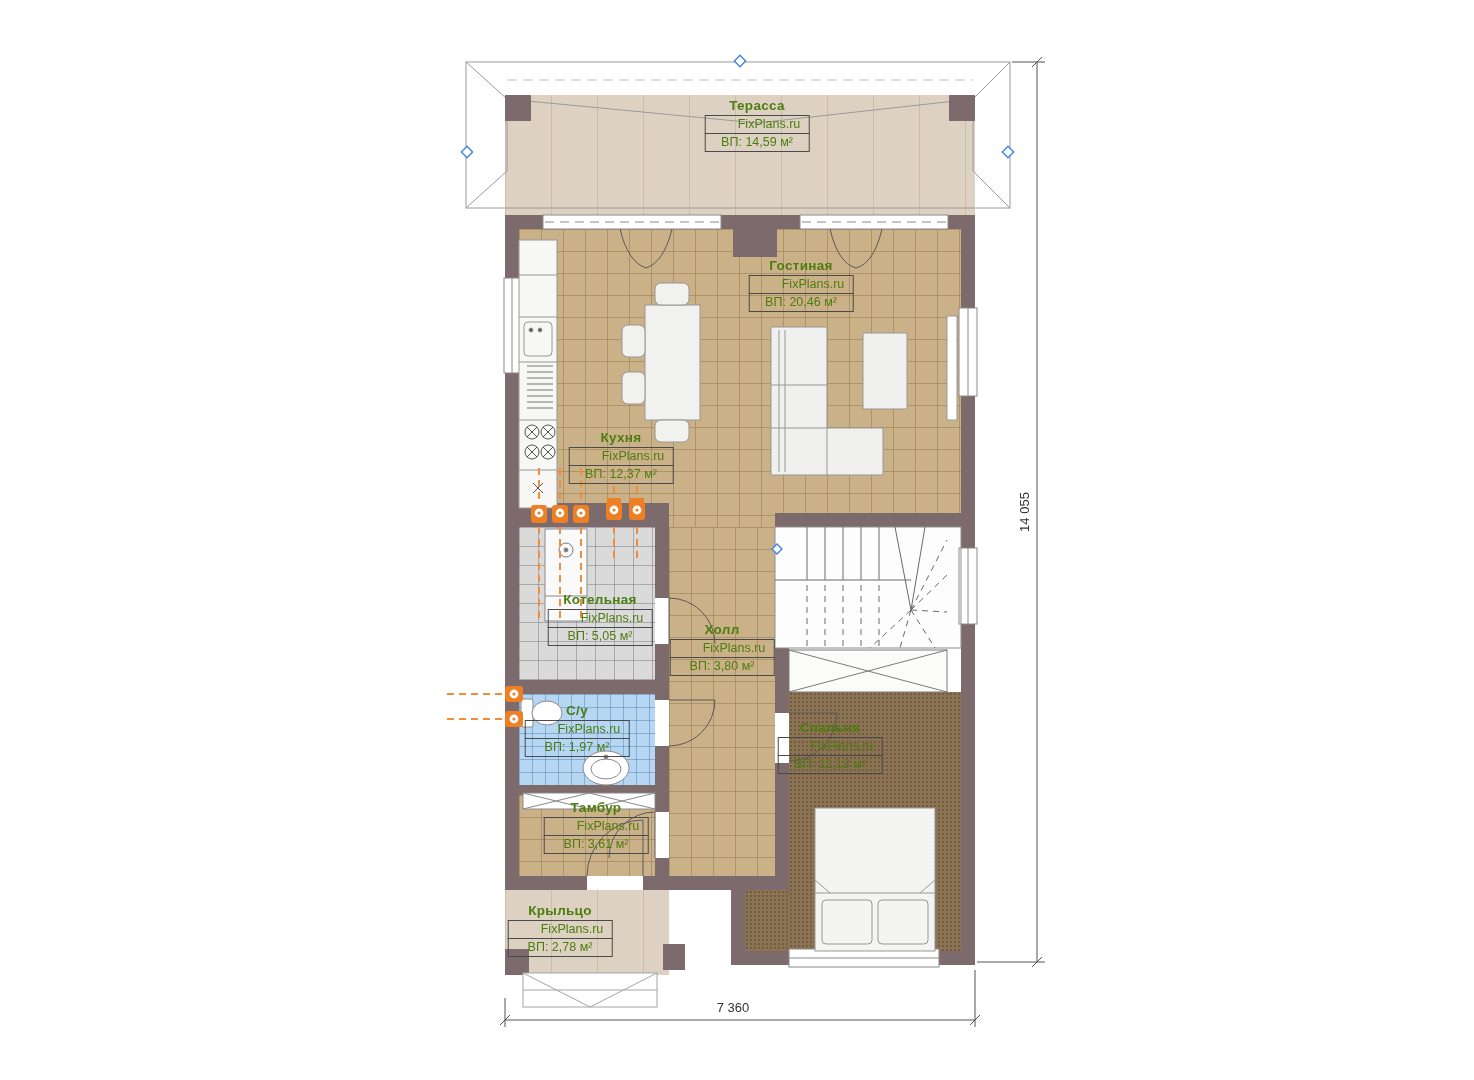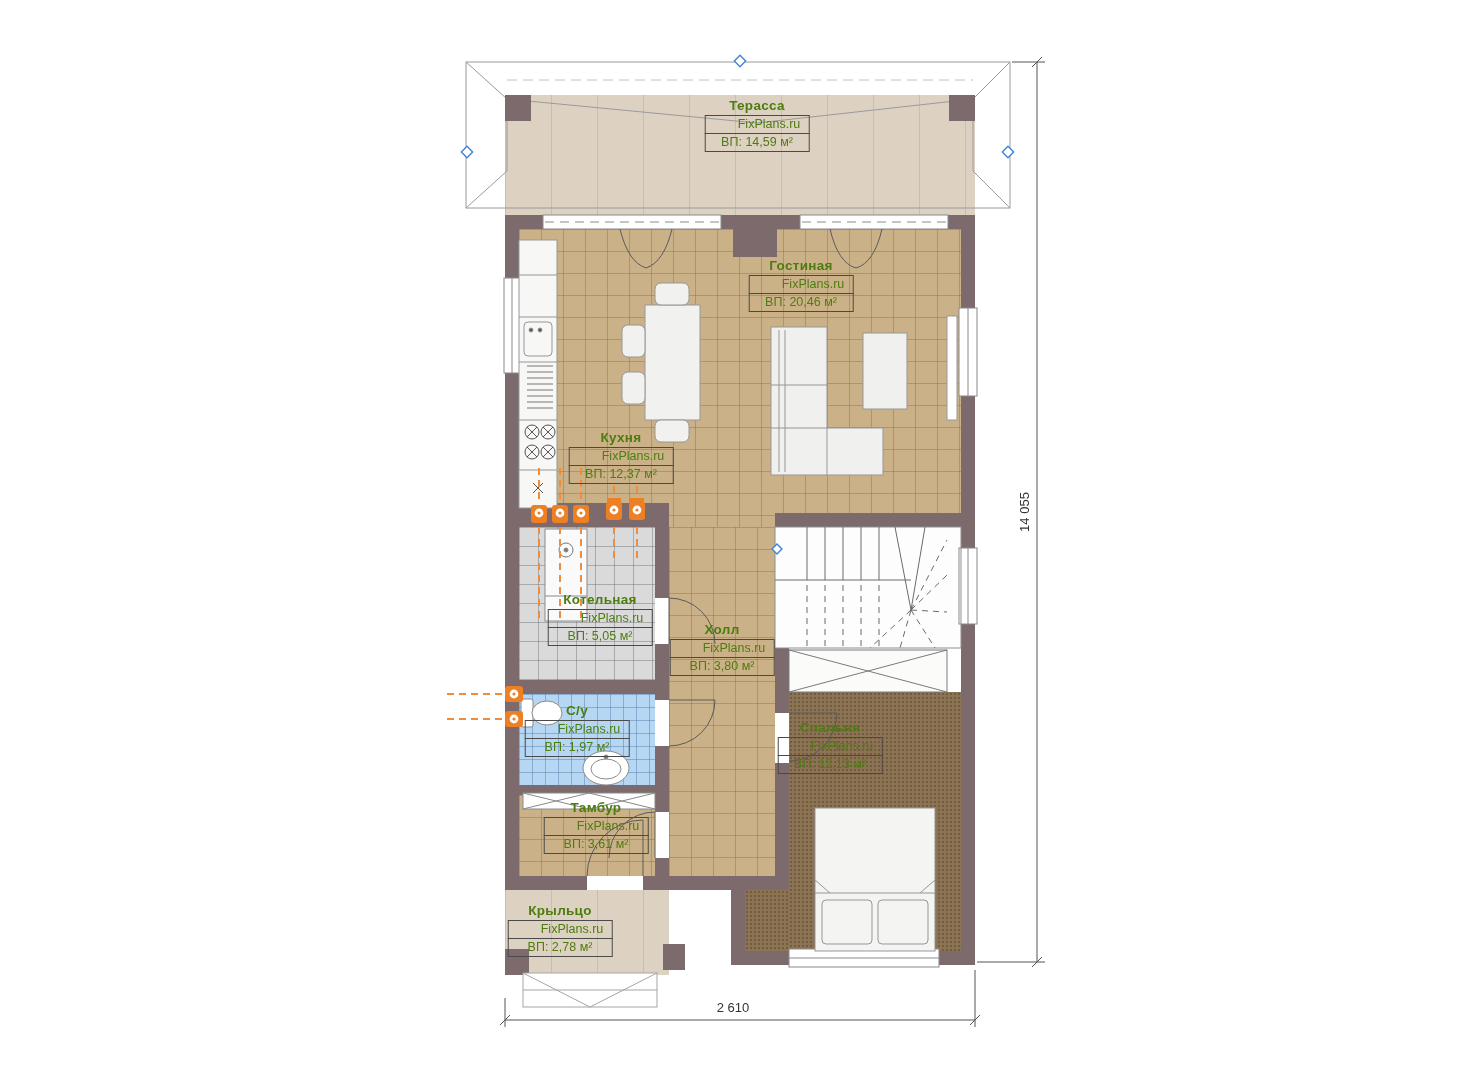--- a/index.html
+++ b/index.html
@@ -330,21 +330,21 @@
       <line x1="1032" y1="967" x2="1042" y2="957"></line>
       <line x1="505" y1="1020" x2="975" y2="1020"></line>
       <line x1="505" y1="998" x2="505" y2="1027"></line>
       <line x1="975" y1="970" x2="975" y2="1027"></line>
       <line x1="500" y1="1025" x2="510" y2="1015"></line>
       <line x1="970" y1="1025" x2="980" y2="1015"></line>
     </g>
   </svg>
 
   <div class="dim-label dim-v" style="left:1024px;top:512px;">14 055</div>
-  <div class="dim-label dim-h" style="left:733px;top:1000px;">2 610</div>
+  <div class="dim-label dim-h" style="left:733px;top:1000px;">7 360</div>
 
   <div class="room-label" style="left:757px;top:98px;">
     <div class="rl-name">Терасса</div>
     <span class="rl-box rl-wm">FixPlans.ru</span>
     <span class="rl-box rl-area">ВП: 14,59 м²</span>
   </div>
   <div class="room-label" style="left:801px;top:258px;">
     <div class="rl-name">Гостиная</div>
     <span class="rl-box rl-wm">FixPlans.ru</span>
     <span class="rl-box rl-area">ВП: 20,46 м²</span>

